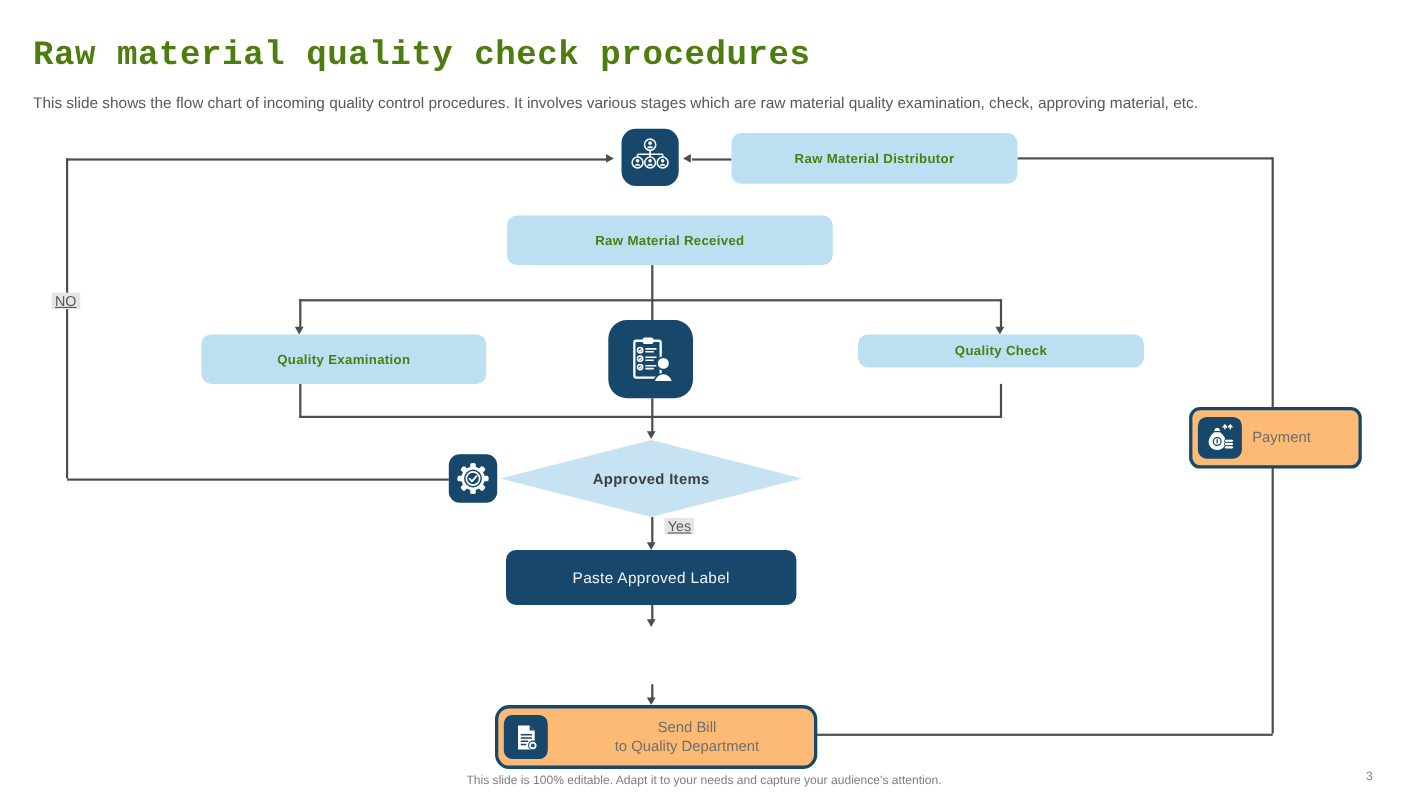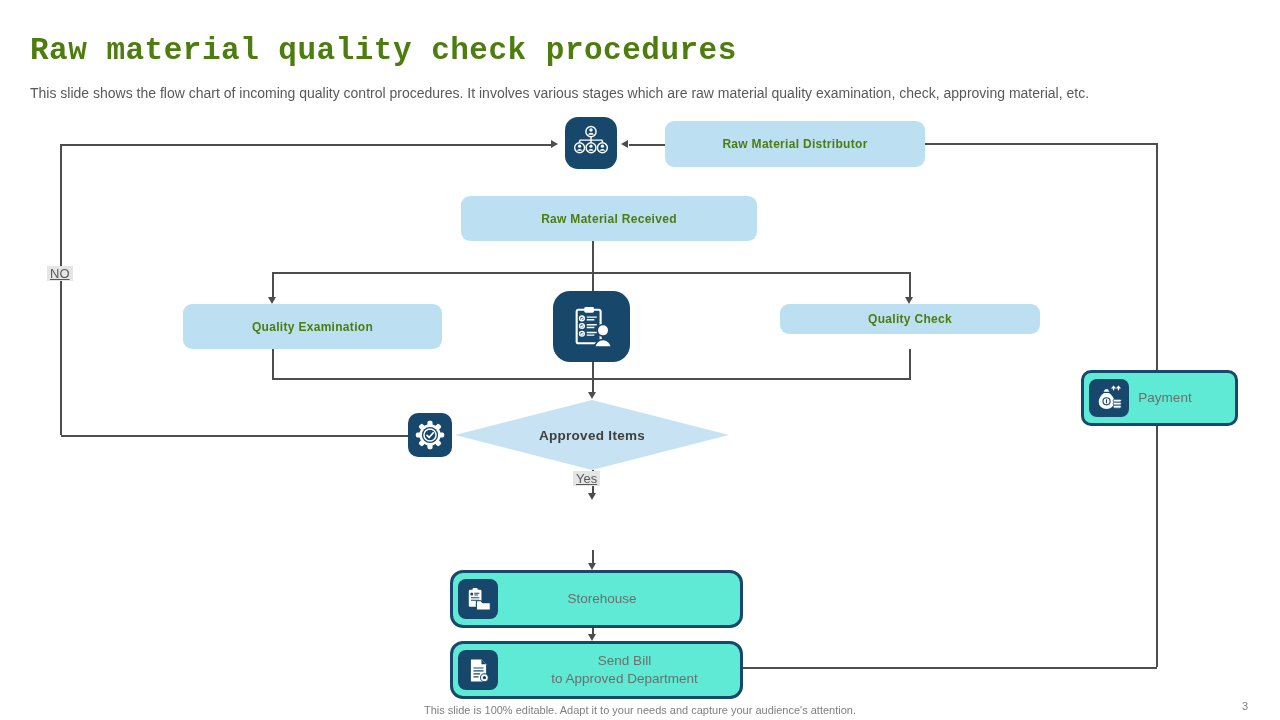--- a/index.html
+++ b/index.html
@@ -28,21 +28,21 @@
     position:absolute;background:#bddff2;border-radius:9px;
     display:flex;align-items:center;justify-content:center;
     font-size:12px;font-weight:700;color:#4d7c0f;letter-spacing:0.3px;
   }
   .navybox{
     position:absolute;background:#17486b;border-radius:9px;
     display:flex;align-items:center;justify-content:center;
     font-size:14px;color:#eef2f5;letter-spacing:0.3px;
   }
   .outlinebox{
-    position:absolute;background:#5eead4;border:3px solid #17486b;border-radius:13px;
+    position:absolute;background:#fdba74;border:3px solid #17486b;border-radius:13px;
     display:flex;align-items:center;
   }
   .outlinebox .label{
     flex:1;text-align:center;font-size:13.5px;color:#6e6e6e;line-height:1.35;
     margin-right:34px;
   }
   .iconchip{
     background:#17486b;border-radius:8px;flex:0 0 auto;
     display:flex;align-items:center;justify-content:center;
   }
@@ -96,21 +96,21 @@
   <div class="hline" style="left:61px;top:435px;width:347px;"></div>
   <div class="vline" style="left:592px;top:470px;height:25px;"></div>
   <div class="arr arr-down" style="left:588px;top:493px;"></div>
   <div class="vline" style="left:592px;top:550px;height:15px;"></div>
   <div class="arr arr-down" style="left:588px;top:563px;"></div>
   <div class="vline" style="left:592px;top:622px;height:14px;"></div>
   <div class="arr arr-down" style="left:588px;top:634px;"></div>
   <div class="hline" style="left:737px;top:667px;width:420px;"></div>
 
   <div class="flowlabel" style="left:47px;top:266px;">NO</div>
-  <div class="flowlabel" style="left:573px;top:471px;text-align:right;">Yes</div>
+  <div class="flowlabel" style="left:604px;top:471px;text-align:right;">Yes</div>
 
   <div class="icon-free" style="left:565px;top:117px;width:52px;height:52px;border-radius:13px;">
     <svg width="38" height="38" viewBox="0 0 40 40">
       <g stroke="#ffffff" fill="none" stroke-width="1.5">
         <circle cx="20" cy="8" r="5.4"></circle>
         <path d="M20 13.5 V17 M8 17 H32 M8 17 V19.5 M20 17 V19.5 M32 17 V19.5"></path>
         <circle cx="8" cy="25" r="5.2"></circle>
         <circle cx="20" cy="25" r="5.2"></circle>
         <circle cx="32" cy="25" r="5.2"></circle>
       </g>
@@ -203,46 +203,35 @@
             <rect x="15.3" y="3" width="5.4" height="6" rx="1.8"></rect>
           </g>
         <circle cx="18" cy="18" r="11.3"></circle>
       </g>
       <circle cx="18" cy="18" r="8.6" fill="#17486b"></circle>
       <circle cx="18" cy="18" r="6.4" fill="none" stroke="#ffffff" stroke-width="1.6"></circle>
       <path d="M14.8 18.3 l2.2 2.4 l4.4 -4.9" fill="none" stroke="#ffffff" stroke-width="1.8" stroke-linecap="round" stroke-linejoin="round"></path>
     </svg>
   </div>
 
-
-  <div class="outlinebox" style="left:450px;top:570px;width:287px;height:52px;">
-    <div class="iconchip" style="width:40px;height:40px;margin-left:5px;">
-      <svg width="27" height="27" viewBox="0 0 32 32">
-        <rect x="9" y="2.5" width="6" height="4" rx="1" fill="#ffffff"></rect>
-        <rect x="4.5" y="4.5" width="15" height="20" rx="1.5" fill="#ffffff"></rect>
-        <circle cx="8" cy="9.5" r="1.8" fill="#17486b"></circle>
-        <path d="M11 8.6 H17 M11 10.6 H15.5 M7 14 H17 M7 17 H17" stroke="#17486b" stroke-width="1.2" fill="none"></path>
-        <path d="M13.5 17.5 h5.5 l2 2.2 h9 v8.8 h-16.5 z" fill="#ffffff" stroke="#17486b" stroke-width="1.3"></path>
-      </svg>
-    </div>
-    <div class="label">Storehouse</div>
-  </div>
+  <div class="navybox" style="left:460px;top:500px;width:264px;height:50px;">Paste Approved  Label</div>
+
 
   <div class="outlinebox" style="left:450px;top:641px;width:287px;height:52px;gap:45px;">
     <div class="iconchip" style="width:40px;height:40px;margin-left:5px;">
       <svg width="27" height="27" viewBox="0 0 32 32">
         <path d="M7 3 h12.5 l5.5 5.5 V29 H7 z" fill="#ffffff"></path>
         <path d="M19.5 3 l5.5 5.5 h-5.5 z" fill="#17486b"></path>
         <path d="M10 13 H22 M10 16.5 H22 M10 20 H18 M10 23.5 H16" stroke="#17486b" stroke-width="1.4" fill="none"></path>
         <circle cx="23" cy="24.5" r="4.6" fill="#ffffff" stroke="#17486b" stroke-width="1.2"></circle>
         <circle cx="23" cy="24.5" r="2" fill="#17486b"></circle>
       </svg>
     </div>
     <div class="label">
       <div>Send Bill</div>
-      <div>to Approved Department</div>
+      <div>to Quality Department</div>
     </div>
   </div>
 
   <div class="footer">This slide is 100% editable. Adapt it to your needs and capture your audience's attention.</div>
   <div class="pagenum">3</div>
 
 </div>
 
 </body></html>

